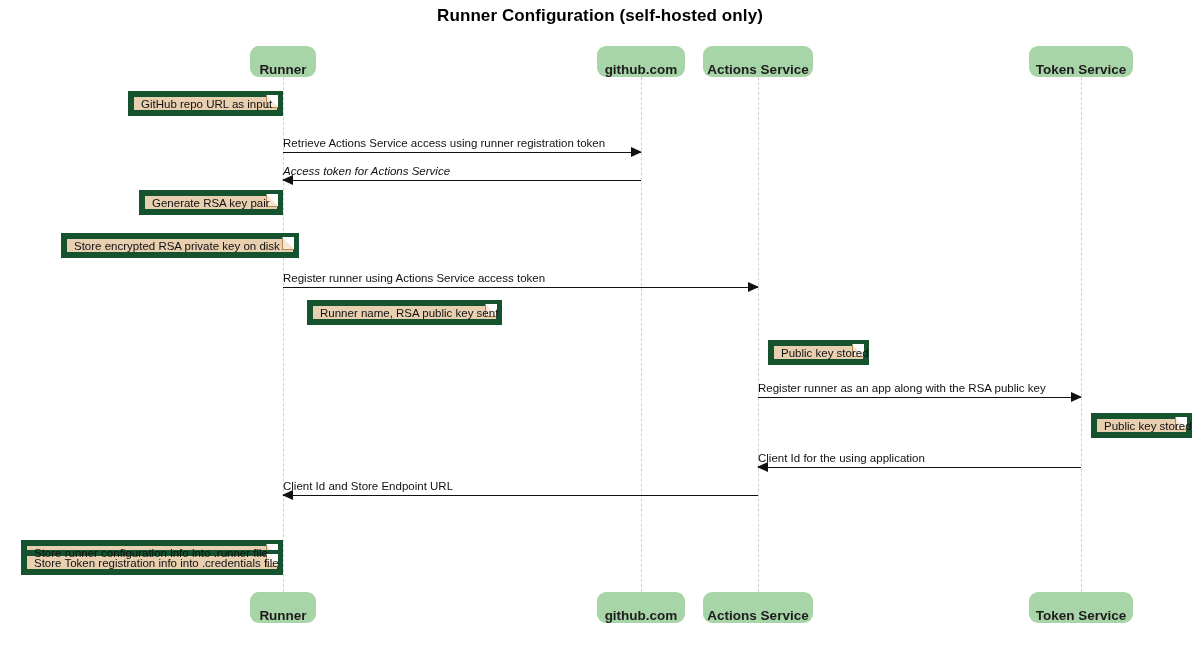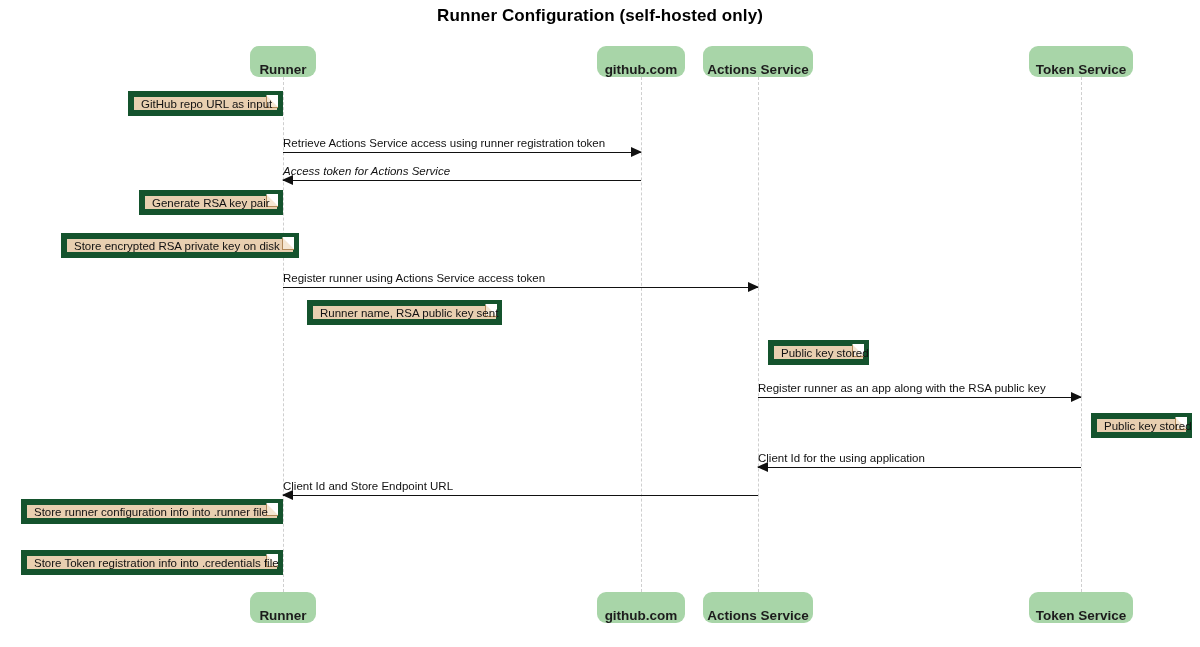--- a/index.html
+++ b/index.html
@@ -217,21 +217,21 @@
         <span class="fold"></span>
       </div>
       <div class="note" style="left: 768px; top: 340px; width: 101px;">
         <span class="note-text">Public key stored</span>
         <span class="fold"></span>
       </div>
       <div class="note" style="left: 1091px; top: 413px; width: 101px;">
         <span class="note-text">Public key stored</span>
         <span class="fold"></span>
       </div>
-      <div class="note" style="left: 21px; top: 499px; width: 262px;">
+      <div class="note" style="left: 21px; top: 540px; width: 262px;">
         <span class="note-text">Store runner configuration info into .runner file</span>
         <span class="fold"></span>
       </div>
       <div class="note" style="left: 21px; top: 550px; width: 262px;">
         <span class="note-text">Store Token registration info into .credentials file</span>
         <span class="fold"></span>
       </div>
     </div>
 </div>
 

